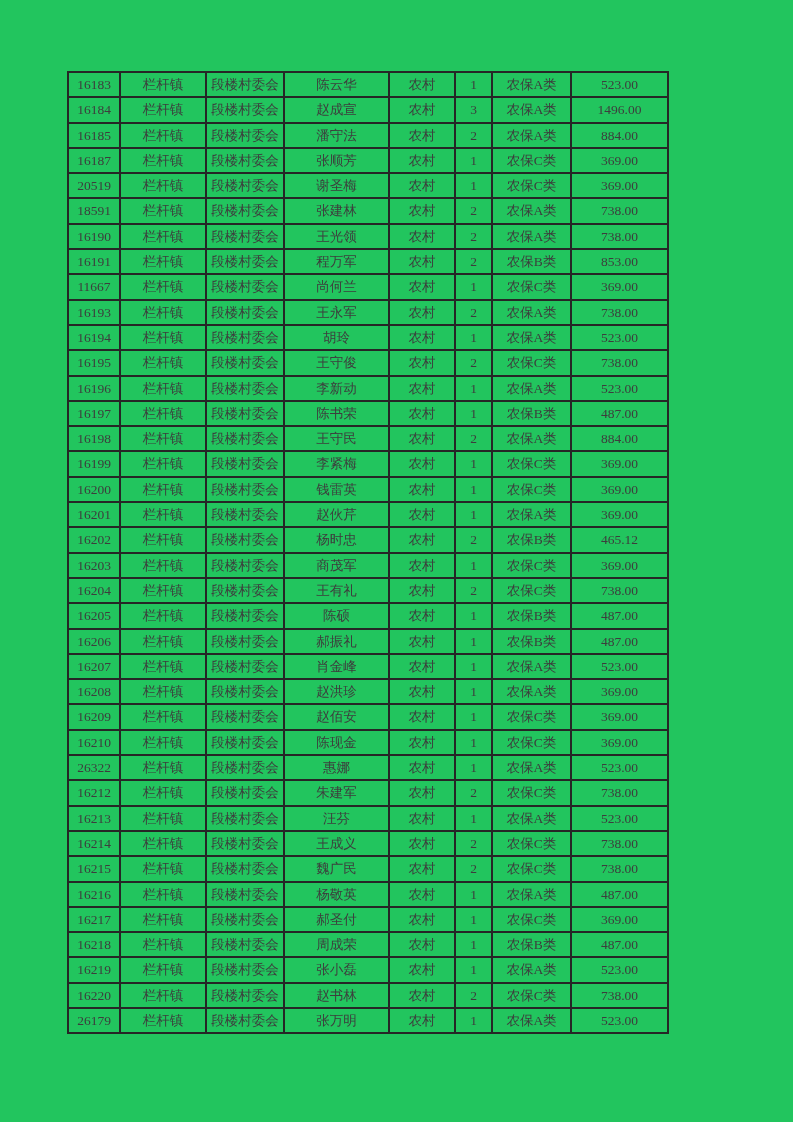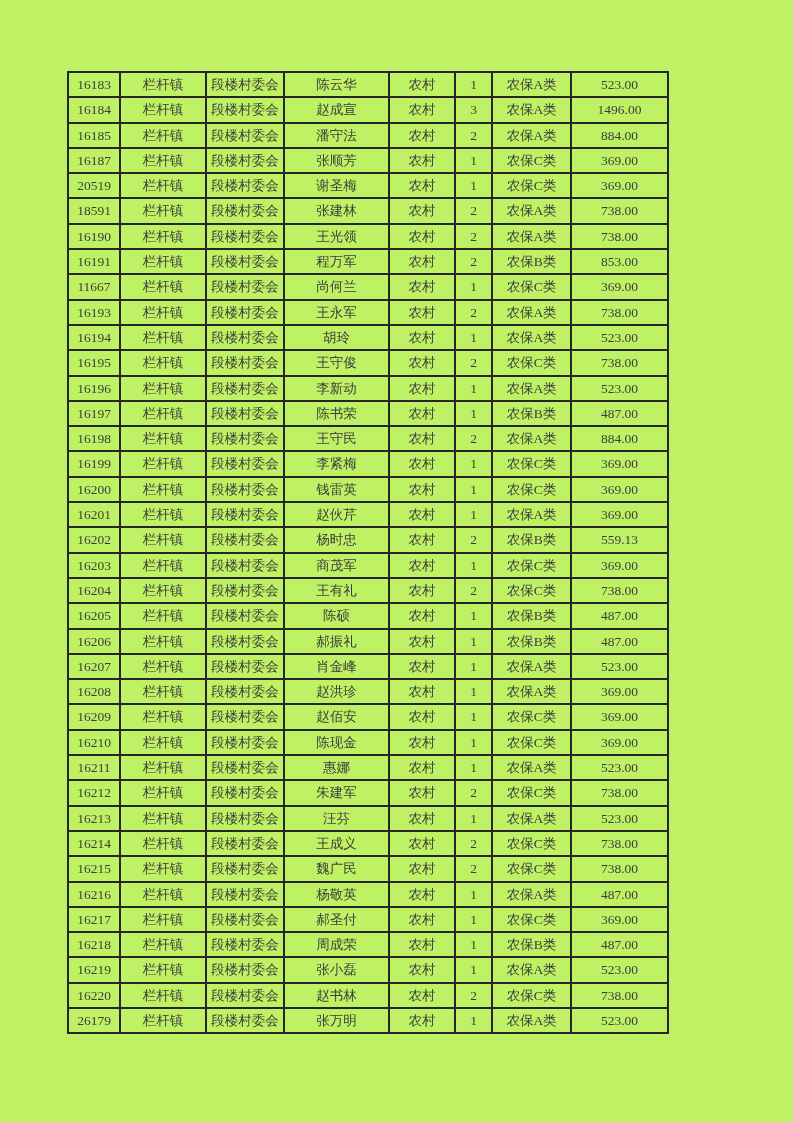--- a/index.html
+++ b/index.html
@@ -9,21 +9,21 @@
   body {
     width: 793px;
     height: 1122px;
     background: #ffffff;
     font-family: "Liberation Serif", "DejaVu Serif", serif;
   }
   .page {
     position: relative;
     width: 793px;
     height: 1122px;
-    background: #bef264;
+    background: #22c55e;
     overflow: hidden;
   }
   table.data-table {
     position: absolute;
     left: 67px;
     top: 71px;
     width: 600px;
     table-layout: fixed;
     border-collapse: separate;
     border-spacing: 0;
@@ -239,21 +239,21 @@
           <td>369.00</td>
         </tr>
         <tr>
           <td>16202</td>
           <td>栏杆镇</td>
           <td>段楼村委会</td>
           <td>杨时忠</td>
           <td>农村</td>
           <td>2</td>
           <td>农保B类</td>
-          <td>559.13</td>
+          <td>465.12</td>
         </tr>
         <tr>
           <td>16203</td>
           <td>栏杆镇</td>
           <td>段楼村委会</td>
           <td>商茂军</td>
           <td>农村</td>
           <td>1</td>
           <td>农保C类</td>
           <td>369.00</td>
@@ -322,21 +322,21 @@
           <td>16210</td>
           <td>栏杆镇</td>
           <td>段楼村委会</td>
           <td>陈现金</td>
           <td>农村</td>
           <td>1</td>
           <td>农保C类</td>
           <td>369.00</td>
         </tr>
         <tr>
-          <td>16211</td>
+          <td>26322</td>
           <td>栏杆镇</td>
           <td>段楼村委会</td>
           <td>惠娜</td>
           <td>农村</td>
           <td>1</td>
           <td>农保A类</td>
           <td>523.00</td>
         </tr>
         <tr>
           <td>16212</td>

